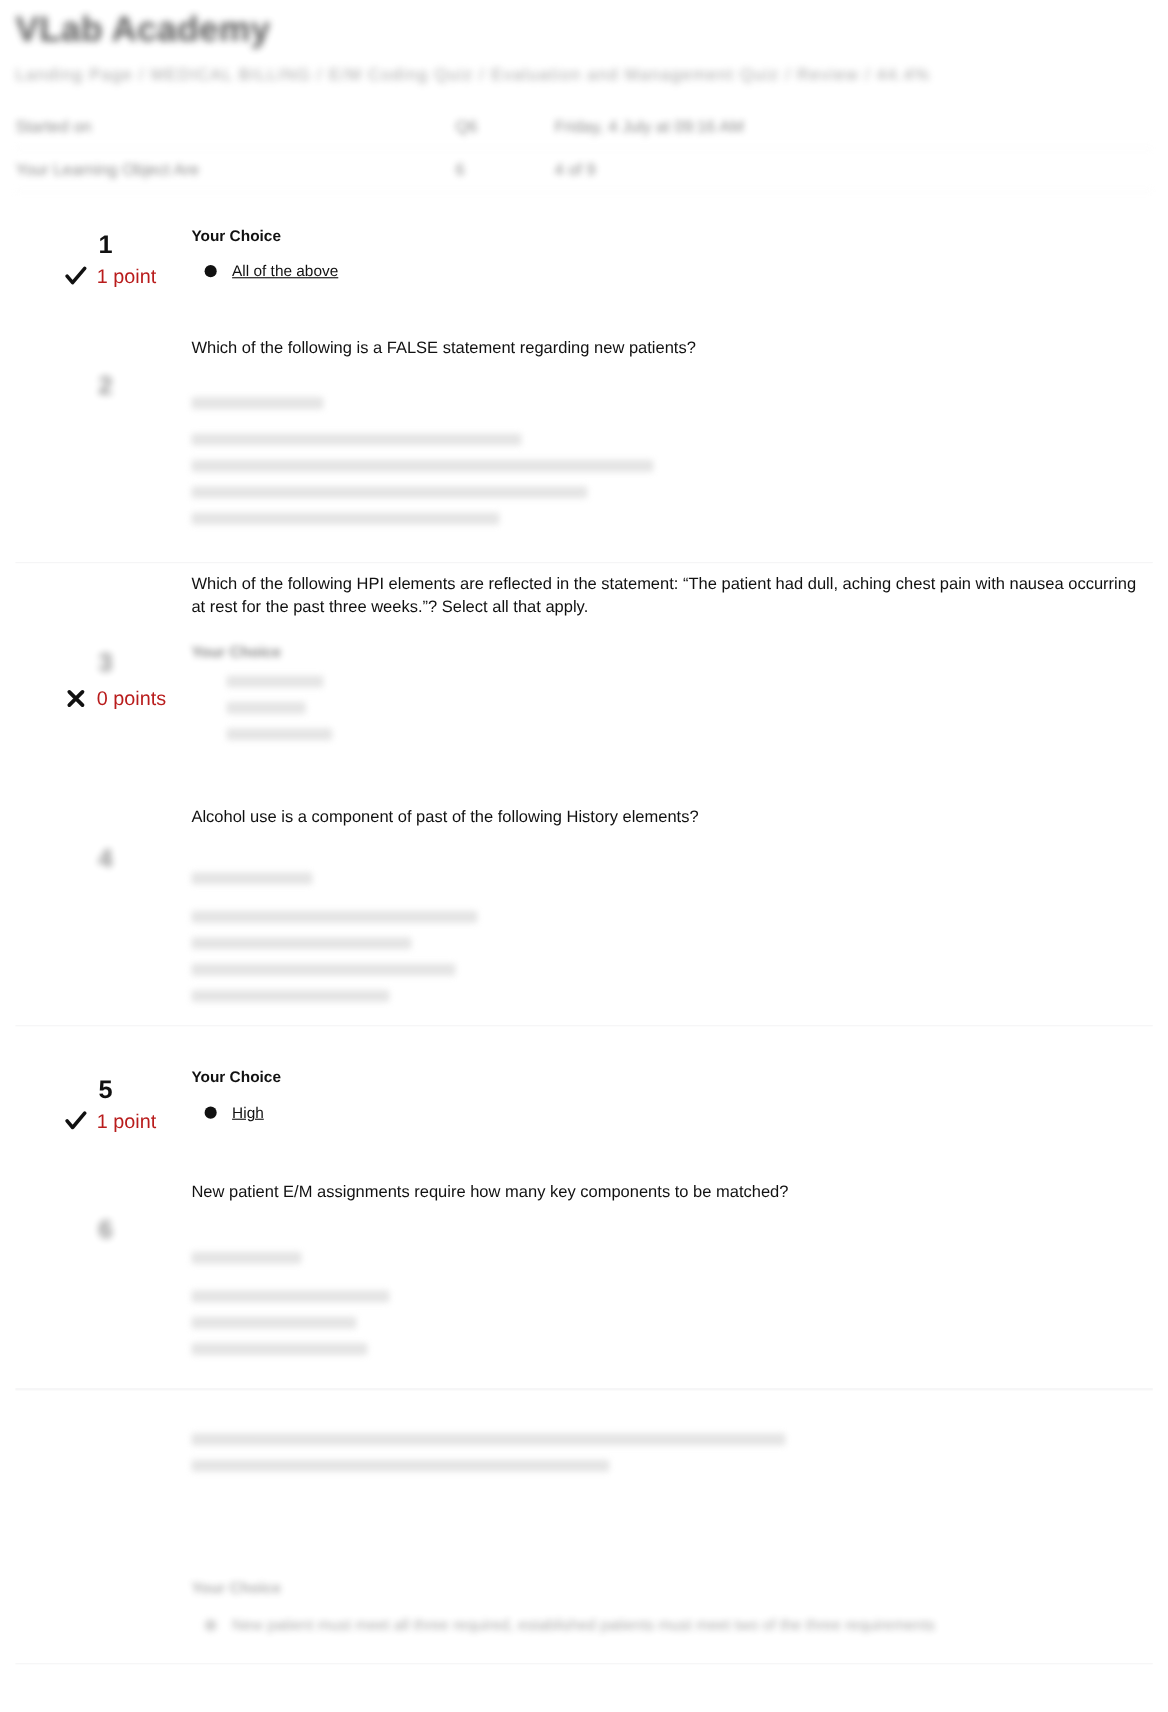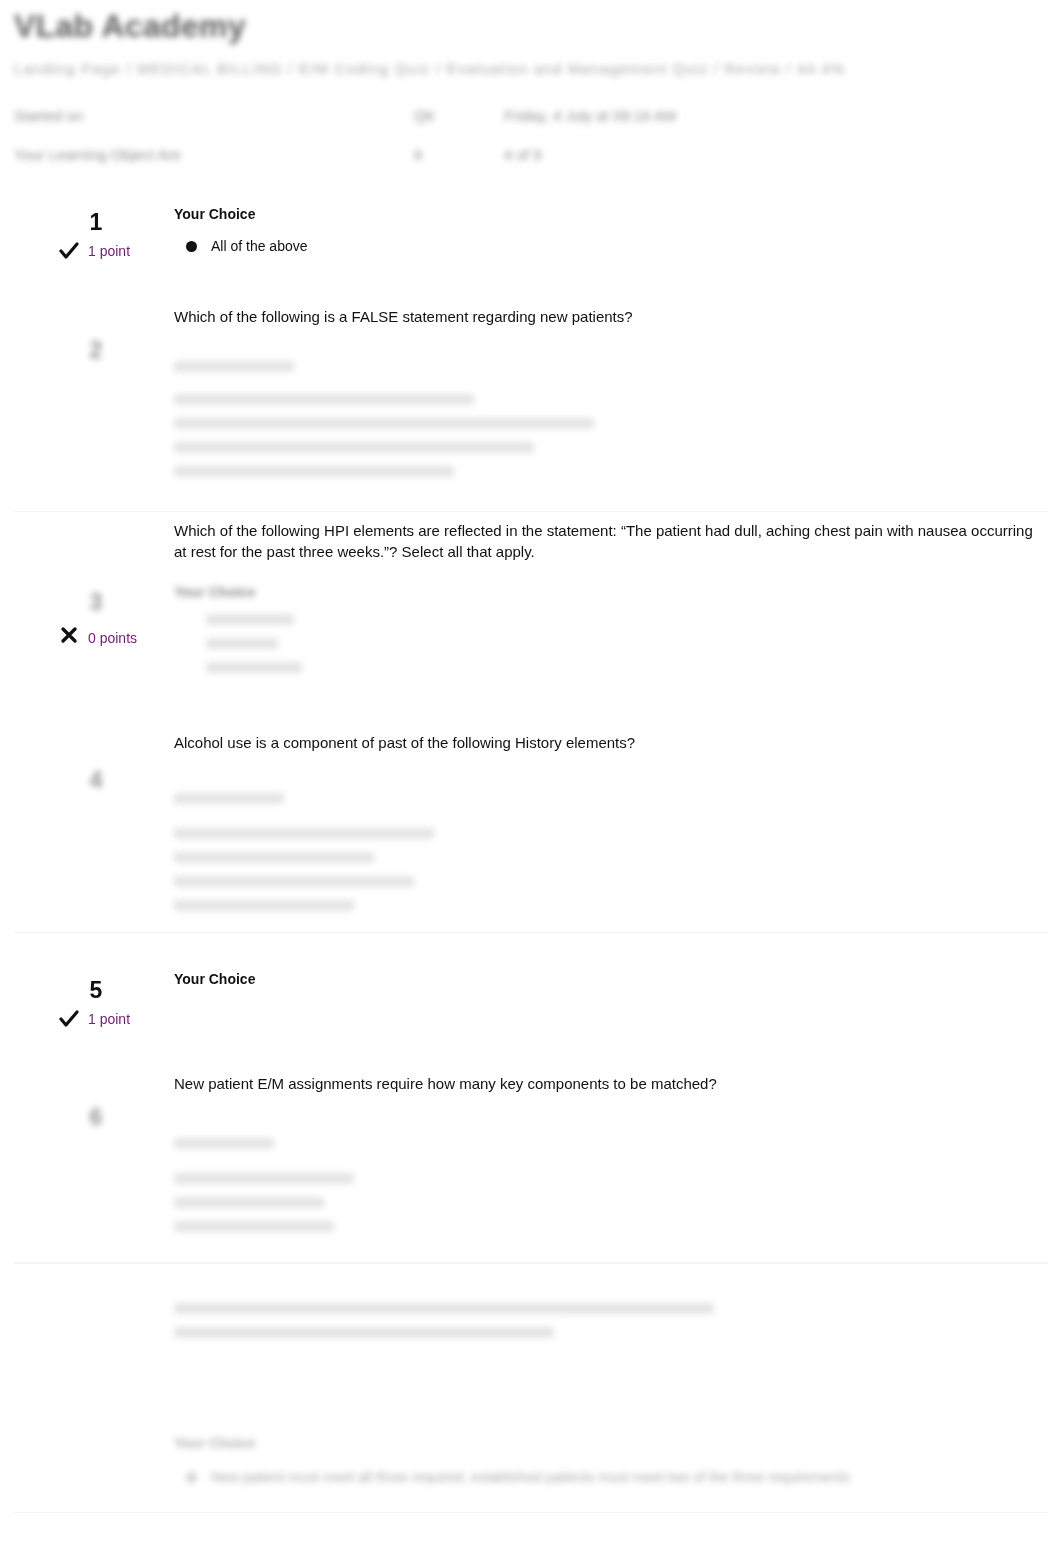--- a/index.html
+++ b/index.html
@@ -97,22 +97,22 @@
   .mark {
     width: 22px;
     height: 22px;
     flex: none;
     display: flex;
     align-items: center;
     justify-content: center;
   }
   .mark svg { display: block; }
   .q-points {
-    font-size: 14px;
-    color: #701a75;
+    font-size: 18px;
+    color: #b91c1c;
     white-space: nowrap;
   }
 
   .q-body {
     position: absolute;
     left: 174px;
     width: 870px;
   }
   .q-text {
     font-size: 15px;
@@ -136,20 +136,21 @@
     width: 11px;
     height: 11px;
     border-radius: 50%;
     background: #111;
     flex: none;
     margin-left: 12px;
   }
   .choice-text {
     font-size: 14px;
     color: #111;
+    text-decoration: underline;
   }
 
   .blurred-lines {
     filter: blur(3.1px);
     opacity: 0.4;
   }
   .bl {
     height: 11px;
     background: #bdbdbd;
     border-radius: 2px;
@@ -282,20 +283,24 @@
       <span class="mark">
         <svg width="20" height="20" viewBox="0 0 20 20">
             <path d="M2 10 L7 16 L18 3" stroke="#111" stroke-width="3.2" fill="none" stroke-linecap="round" stroke-linejoin="round"></path>
           </svg>
       </span>
       <span class="q-points">1 point</span>
     </div>
   </div>
   <div class="q-body">
     <div class="your-choice" style="margin-top:25px;">Your Choice</div>
+    <div class="choice">
+      <span class="bullet"></span>
+      <span class="choice-text">High</span>
+    </div>
   </div>
 </div>
 
 <div class="q-block" style="top:1073px;">
   <div class="q-meta" style="top:30px;">
     <div class="q-number faded">6</div>
   </div>
   <div class="q-body">
     <div class="q-text">New patient E/M assignments require how many key components to be matched?</div>
     <div class="blurred-lines" style="margin-top:44px;">

